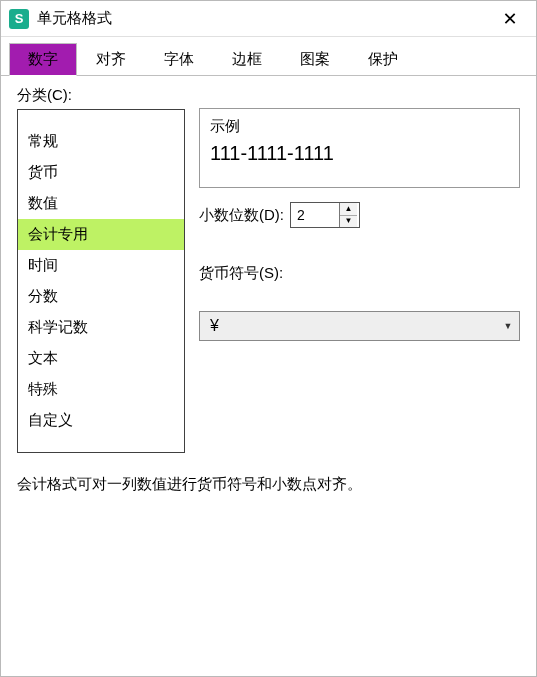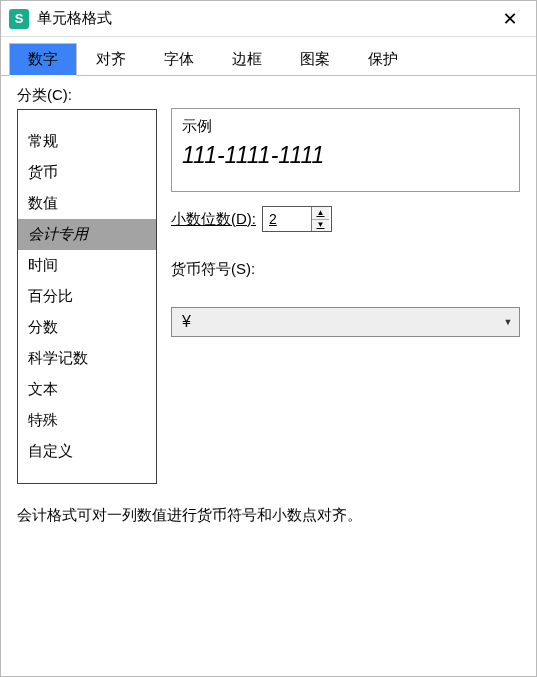--- a/index.html
+++ b/index.html
@@ -58,55 +58,54 @@
     padding: 6px 18px;
     font-size: 15px;
     cursor: pointer;
     border: 1px solid transparent;
     position: relative;
     margin-bottom: -1px;
   }
   .tab.active {
     border: 1px solid #bfbfbf;
     border-bottom: 1px solid #fff;
-    background: #3b82f6;
+    background: #a21caf;
   }
   .content {
     flex: 1;
     padding: 10px 16px;
     display: flex;
     flex-direction: column;
   }
   .top-row { display: flex; gap: 14px; }
-  .cat-col { width: 140px; display: flex; flex-direction: column; }
+  .cat-col { width: 168px; display: flex; flex-direction: column; }
   .cat-label { margin-bottom: 4px; }
   .cat-list {
     border: 1px solid #404040;
     flex: 1;
     padding: 16px 0;
   }
   .cat-item {
     padding: 6px 10px;
     cursor: pointer;
   }
-  .cat-item.selected { background: #a3a3a3; font-style: italic; }
+  .cat-item.selected { background: #bef264; }
   .right-col { flex: 1; padding-top: 22px; }
   .example-box {
     border: 1px solid #999;
     padding: 8px 10px 22px 10px;
     margin-bottom: 14px;
   }
   .example-label { margin-bottom: 6px; }
-  .example-value { font-size: 23px; font-style: italic; }
+  .example-value { font-size: 20px; }
   .decimal-row {
     display: flex;
     align-items: center;
     gap: 6px;
-    margin-bottom: 28px;
-    text-decoration: underline;
+    margin-bottom: 36px;
   }
   .spinner {
     display: flex;
     align-items: stretch;
     border: 1px solid #555;
     height: 26px;
     width: 70px;
   }
   .spinner input {
     border: none;
@@ -184,21 +183,20 @@
   <div class="content">
     <div class="top-row">
       <div class="cat-col">
         <div class="cat-label">分类(C):</div>
         <div class="cat-list" id="cat-list">
             <div class="cat-item">常规</div>
             <div class="cat-item">货币</div>
             <div class="cat-item">数值</div>
             <div class="cat-item selected">会计专用</div>
             <div class="cat-item">时间</div>
-            <div class="cat-item">百分比</div>
             <div class="cat-item">分数</div>
             <div class="cat-item">科学记数</div>
             <div class="cat-item">文本</div>
             <div class="cat-item">特殊</div>
             <div class="cat-item">自定义</div>
           </div>
       </div>
 
       <div class="right-col">
         <div class="example-box">

